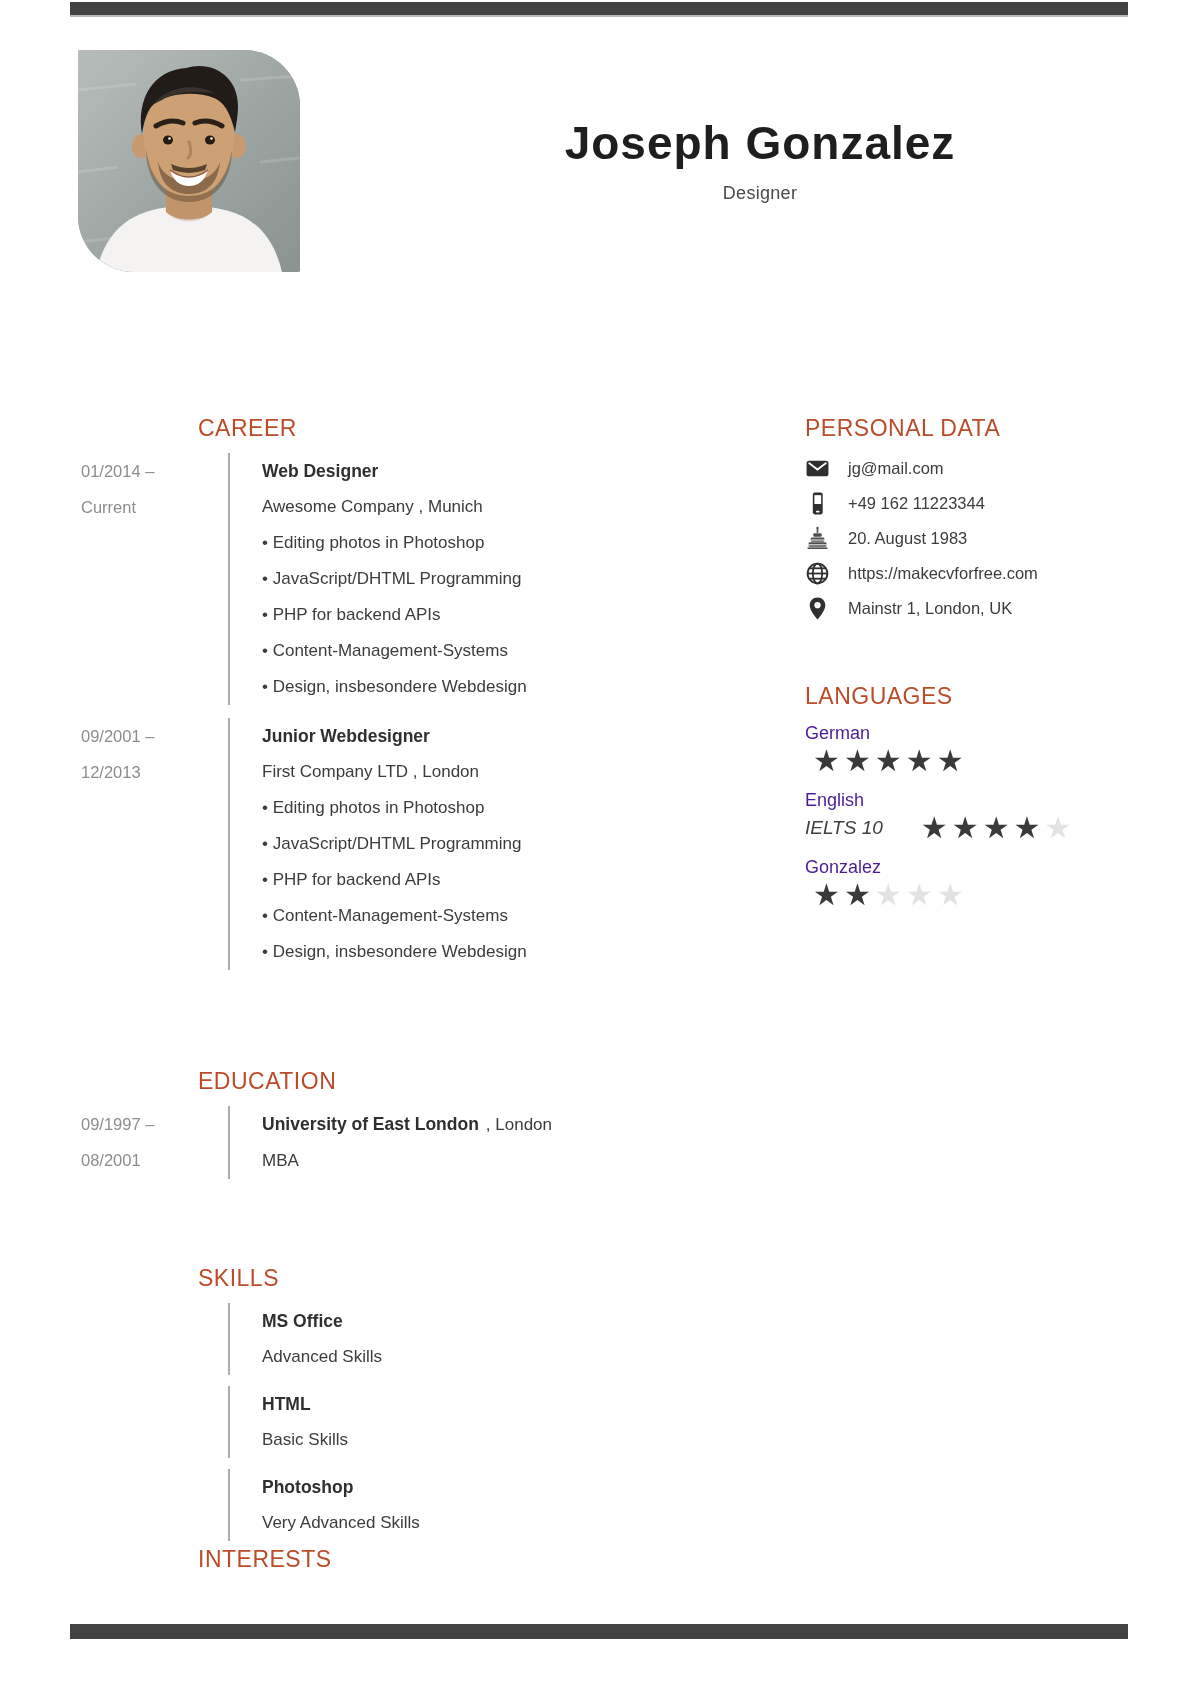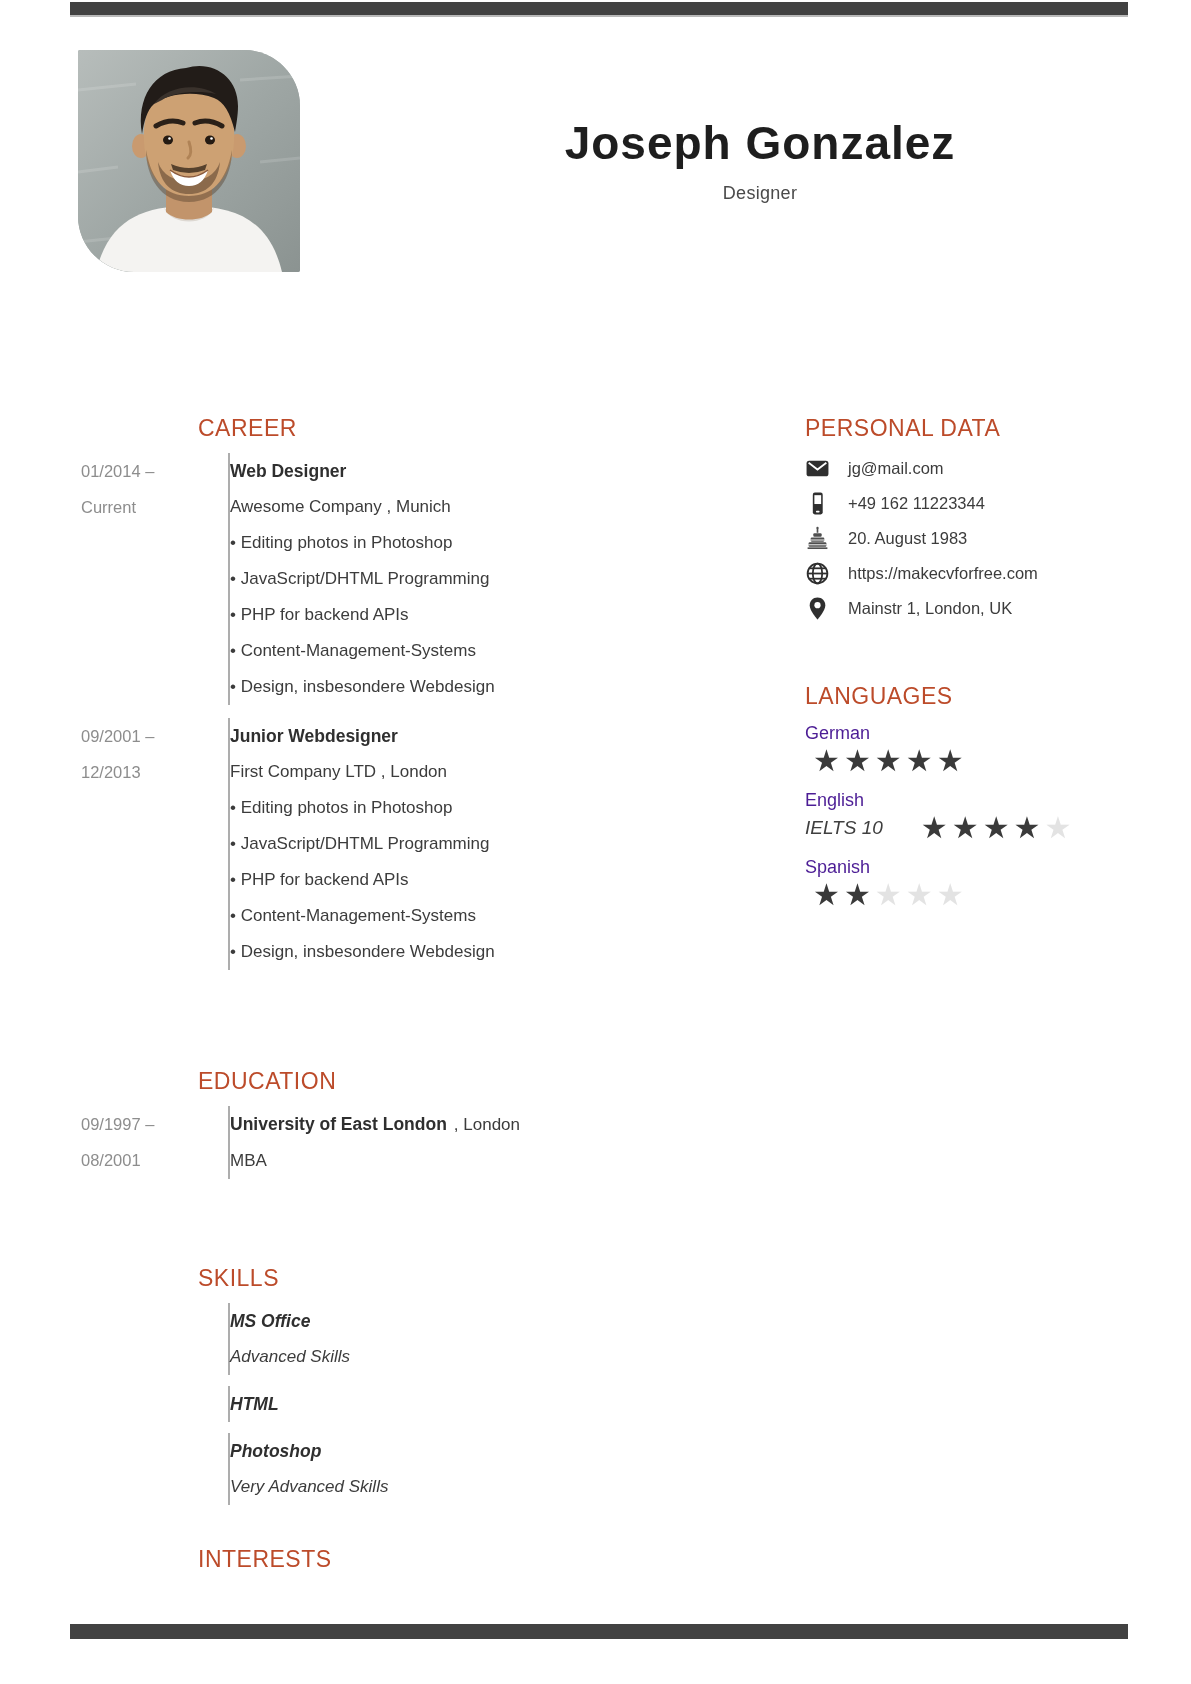--- a/index.html
+++ b/index.html
@@ -40,27 +40,27 @@
     font-size:23px;font-weight:400;color:var(--accent);
     letter-spacing:0.5px;line-height:26px;
   }
 
   
   .left-sec{position:absolute;left:70px;width:650px;}
   .left-sec h2.sec{margin-left:128px;}
   .entries{margin-top:12px;}
   .entry{display:flex;margin-bottom:13px;}
   .date-col{width:158px;padding-left:11px;color:var(--muted);font-size:16.5px;line-height:36px;}
-  .content-col{flex:1;border-left:2px solid var(--line);font-size:17px;line-height:36px;}
+  .content-col{flex:1;border-left:2px solid var(--line);padding-left:32px;font-size:17px;line-height:36px;}
   .etitle{font-weight:700;font-size:17.5px;color:#2f2f2f;}
   .bullet::before{content:"• ";}
   .edu-suffix{font-weight:400;margin-left:7px;}
 
   
-  .skill-group{display:flex;margin-bottom:11px;font-style:italic;}
+  .skill-group{display:flex;margin-bottom:11px;}
   .skill-spacer{width:158px;}
 
   
   .right-sec{position:absolute;left:805px;width:340px;}
   .pd-items{margin-top:15px;}
   .pd-item{display:flex;align-items:center;height:24px;margin-bottom:11px;font-size:16.5px;}
   .pd-icon{width:43px;flex:0 0 43px;display:flex;align-items:center;}
   .pd-icon svg{width:25px;height:25px;}
 
   .lang-item{margin-top:14px;}
@@ -230,21 +230,21 @@
     <div class="stars"><span class="star">★</span><span class="star">★</span><span class="star">★</span><span class="star">★</span><span class="star">★</span></div>
   </div>
   <div class="lang-item">
     <div class="lang-name">English</div>
     <div class="lang-row">
       <span class="lang-note">IELTS 10</span>
       <span class="stars"><span class="star">★</span><span class="star">★</span><span class="star">★</span><span class="star">★</span><span class="star empty">★</span></span>
     </div>
   </div>
   <div class="lang-item">
-    <div class="lang-name">Spanish</div>
+    <div class="lang-name">Gonzalez</div>
     <div class="stars"><span class="star">★</span><span class="star">★</span><span class="star empty">★</span><span class="star empty">★</span><span class="star empty">★</span></div>
   </div>
 </section>
 
 <section class="left-sec" style="top:1068px">
   <h2 class="sec">EDUCATION</h2>
   <div class="entries">
     <div class="entry">
       <div class="date-col">
         <div>09/1997 –</div>
@@ -267,20 +267,21 @@
       <div class="skill-spacer"></div>
       <div class="content-col">
         <div class="etitle">MS Office</div>
         <div>Advanced Skills</div>
       </div>
     </div>
     <div class="skill-group">
       <div class="skill-spacer"></div>
       <div class="content-col">
         <div class="etitle">HTML</div>
+        <div>Basic Skills</div>
       </div>
     </div>
     <div class="skill-group">
       <div class="skill-spacer"></div>
       <div class="content-col">
         <div class="etitle">Photoshop</div>
         <div>Very Advanced Skills</div>
       </div>
     </div>
   </div>

